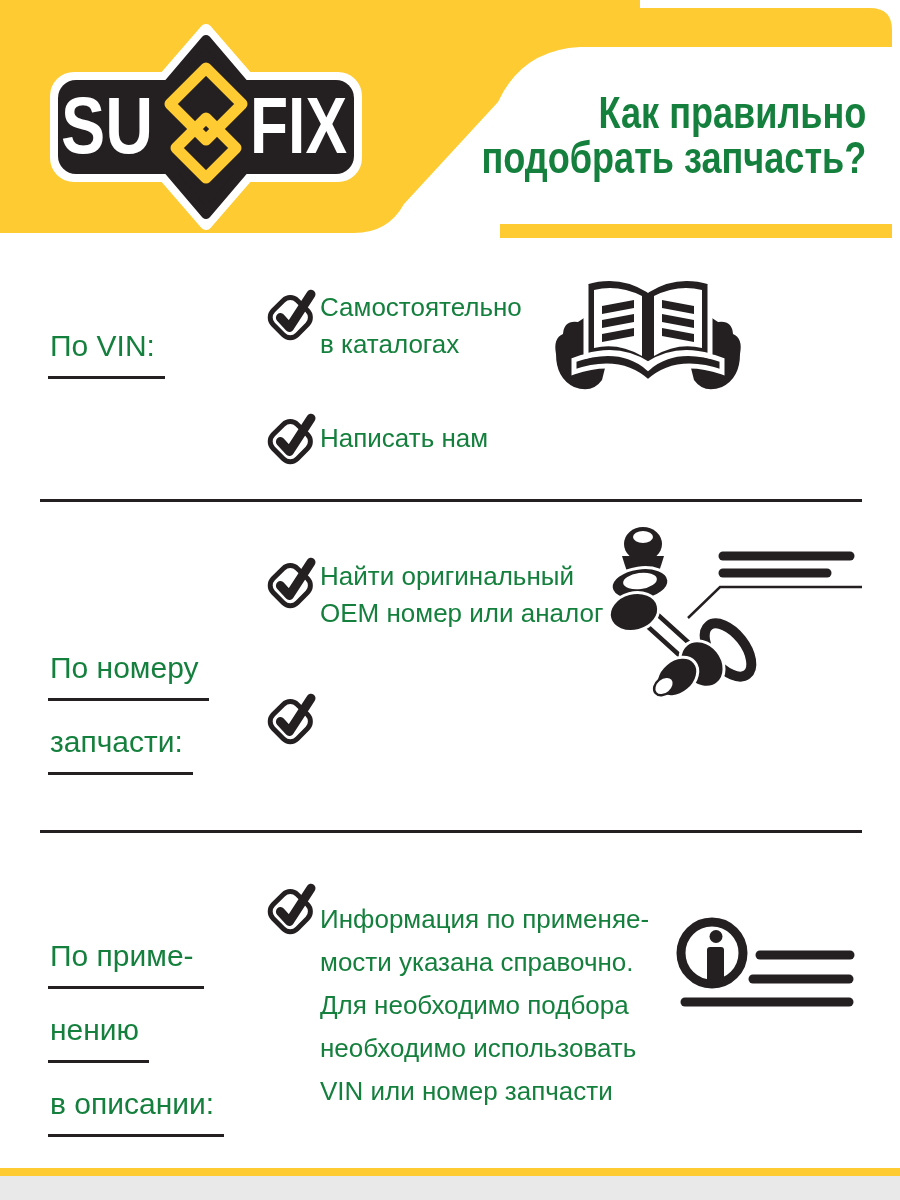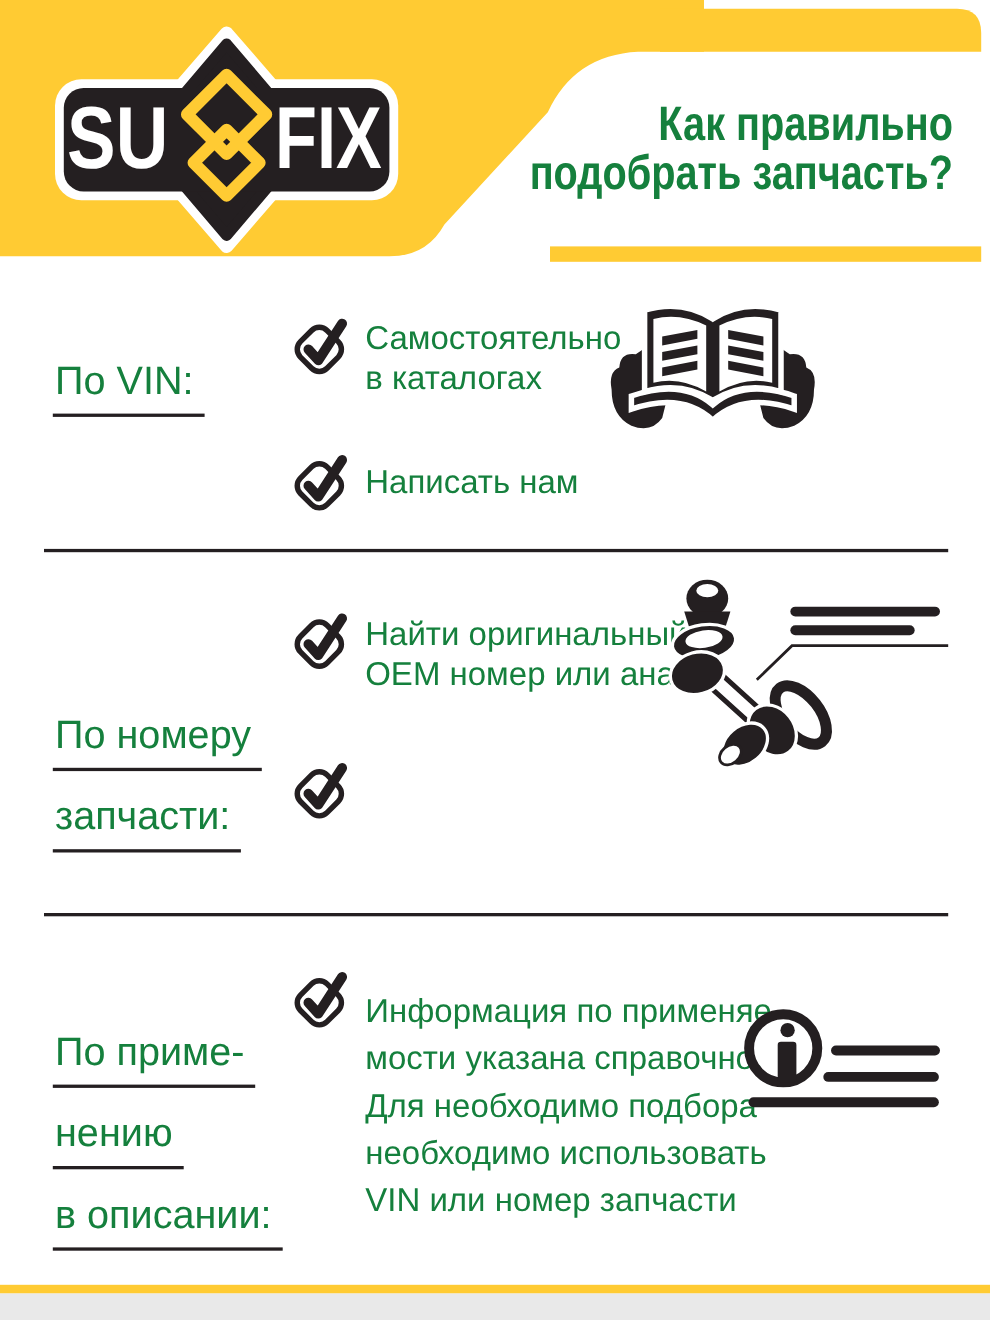--- a/index.html
+++ b/index.html
@@ -6,26 +6,26 @@
   .page{position:relative;width:900px;height:1176px;background:#ffffff;overflow:hidden;
         font-family:Liberation Sans, sans-serif;color:#15803d;margin:0 auto;}
   .abs{position:absolute;}
   
   .hdr-svg{left:0;top:0;}
   .title{right:34px;top:90px;text-align:right;font-weight:bold;font-size:44px;line-height:45px;
          transform:scaleX(.82);transform-origin:100% 0;letter-spacing:0;white-space:nowrap;}
   
   .divider{left:40px;width:822px;height:3px;background:#241F21;}
   
-  .sec-label{left:48px;font-size:36px;line-height:48px;font-weight:400;}
+  .sec-label{left:48px;font-size:30px;line-height:48px;font-weight:400;}
   .sec-label .ln{margin-bottom:17px;}
   .sec-label .ul{display:inline-block;border-bottom:3px solid #241F21;padding:0 10px 6px 2px;}
   
   .check-icon{width:54px;height:60px;}
-  .chk-text{left:332px;font-size:30px;line-height:37px;font-weight:400;white-space:nowrap;}
+  .chk-text{left:320px;font-size:26px;line-height:37px;font-weight:400;white-space:nowrap;}
   .chk-text.wide{line-height:43px;}
   .footer-band{left:0;top:1168px;width:900px;height:32px;background:#FFCB33;}
 </style>
 </head>
 <body>
 
 <div class="page">
 
   <svg class="abs hdr-svg" width="900" height="245" viewBox="0 0 900 245">
     <path fill="#FFCB33" d="M0,0 L640,0 L640,47 L580,47 Q522,50 498,102 L404,204 Q388,233 354,233 L0,233 Z"></path>

